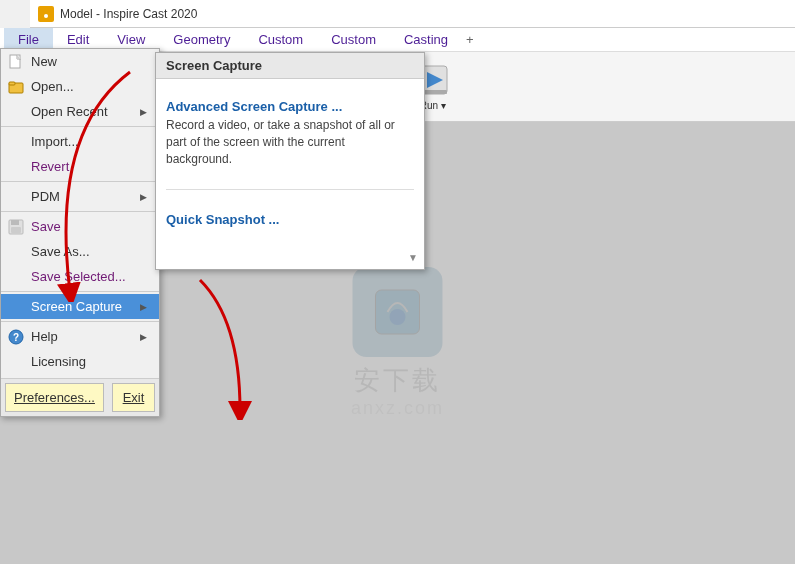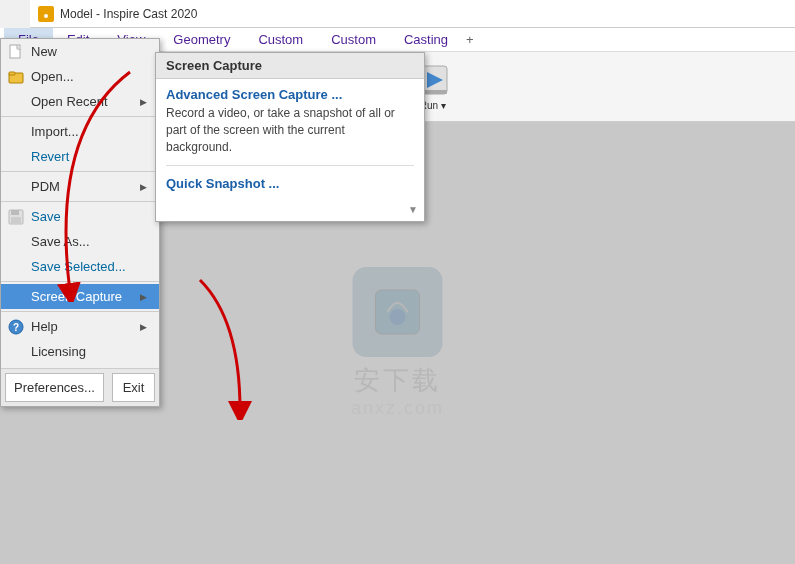--- a/index.html
+++ b/index.html
@@ -121,40 +121,40 @@
       flex-direction: column;
       align-items: center;
       opacity: 0.55;
       pointer-events: none;
       z-index: 1;
     }
 
     
     .file-menu-dropdown {
       position: absolute;
-      top: 38px;
+      top: 48px;
       left: 0px;
       width: 160px;
       background: #f0f0f0;
       border: 1px solid #aaa;
       box-shadow: 2px 2px 6px rgba(0,0,0,0.3);
       z-index: 500;
     }
     .dropdown-item {
       padding: 5px 12px 5px 30px;
       cursor: pointer;
       position: relative;
       font-size: 13px;
       color: #333;
       display: flex;
       align-items: center;
       justify-content: space-between;
     }
     .dropdown-item.active-item { background: #4a90d9; color: #fff; }
-    .dropdown-item.disabled { color: #0369a1; cursor: default; }
+    .dropdown-item.disabled { color: #701a75; cursor: default; }
     .dropdown-item-icon {
       position: absolute;
       left: 6px;
       top: 50%;
       transform: translateY(-50%);
       width: 18px;
       height: 18px;
       display: flex;
       align-items: center;
       justify-content: center;
@@ -176,22 +176,23 @@
       background: #e8e8e8;
     }
     .dropdown-bottom-btn {
       flex: 1;
       padding: 6px 8px;
       text-align: center;
       cursor: pointer;
       font-size: 13px;
       color: #333;
       border: 1px solid #bbb;
-      background: #ffffff;
+      background: #fef9c3;
       margin: 4px;
+      text-decoration: underline;
     }
 
     
     .screen-capture-submenu {
       position: absolute;
       top: 52px;
       left: 155px;
       width: 270px;
       background: #fff;
       border: 1px solid #aaa;
@@ -201,21 +202,21 @@
     }
     .submenu-title {
       background: #e8e8e8;
       padding: 5px 10px;
       font-weight: bold;
       font-size: 13px;
       color: #333;
       border-bottom: 1px solid #ccc;
     }
     .submenu-item {
-      padding: 8px 10px;
+      padding: 20px 10px;
     }
     .submenu-item-title {
       font-weight: bold;
       font-size: 13px;
       color: #1a5fa8;
       cursor: pointer;
       margin-bottom: 3px;
     }
     .submenu-item-desc {
       font-size: 12px;

